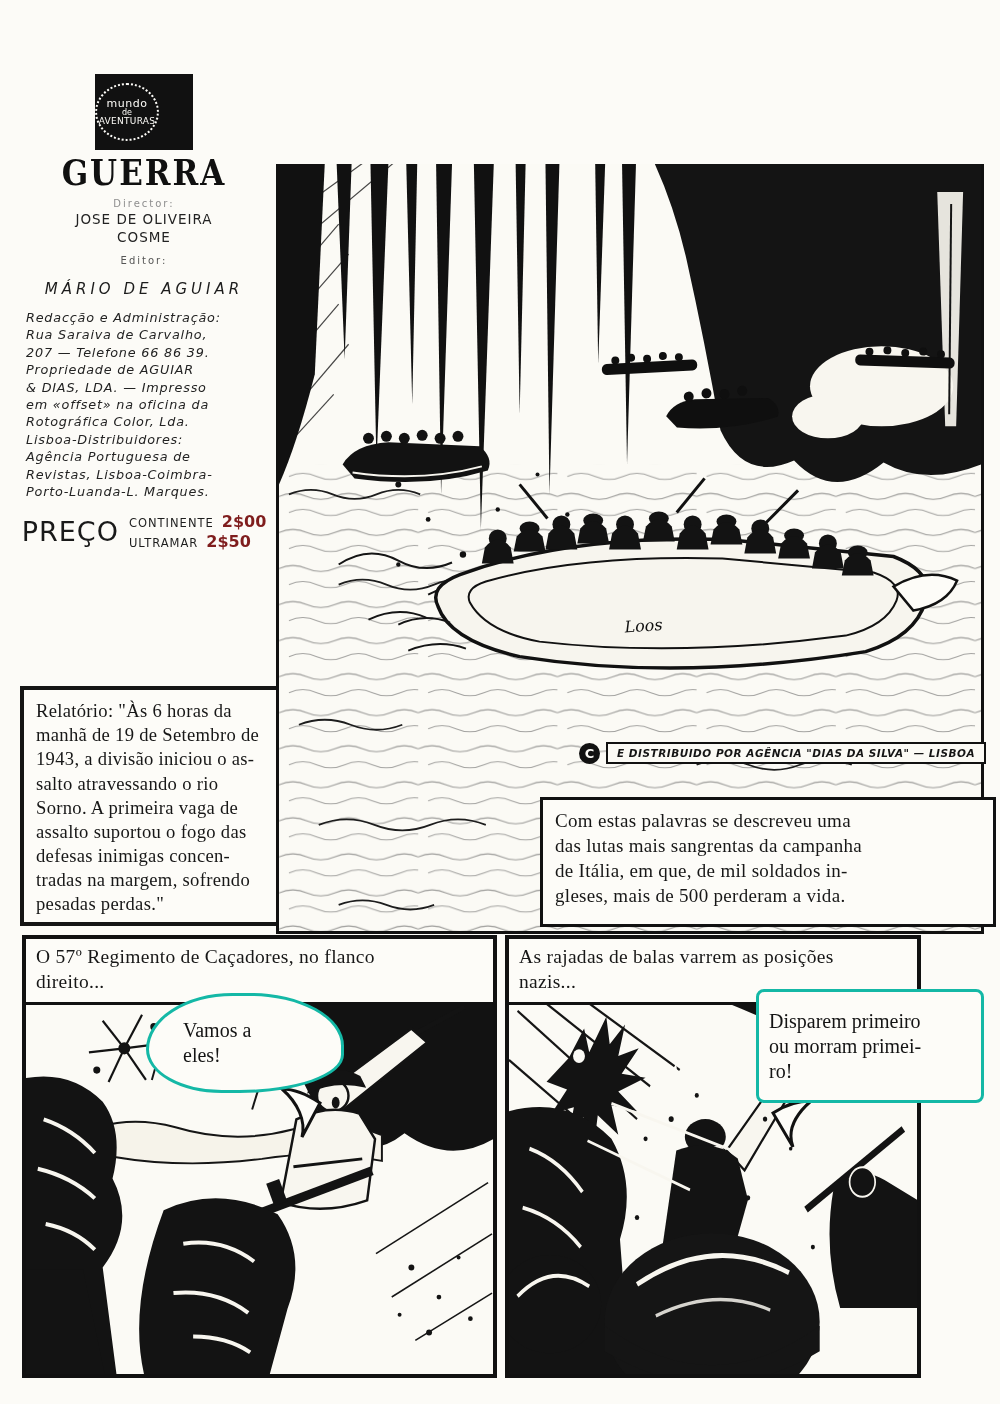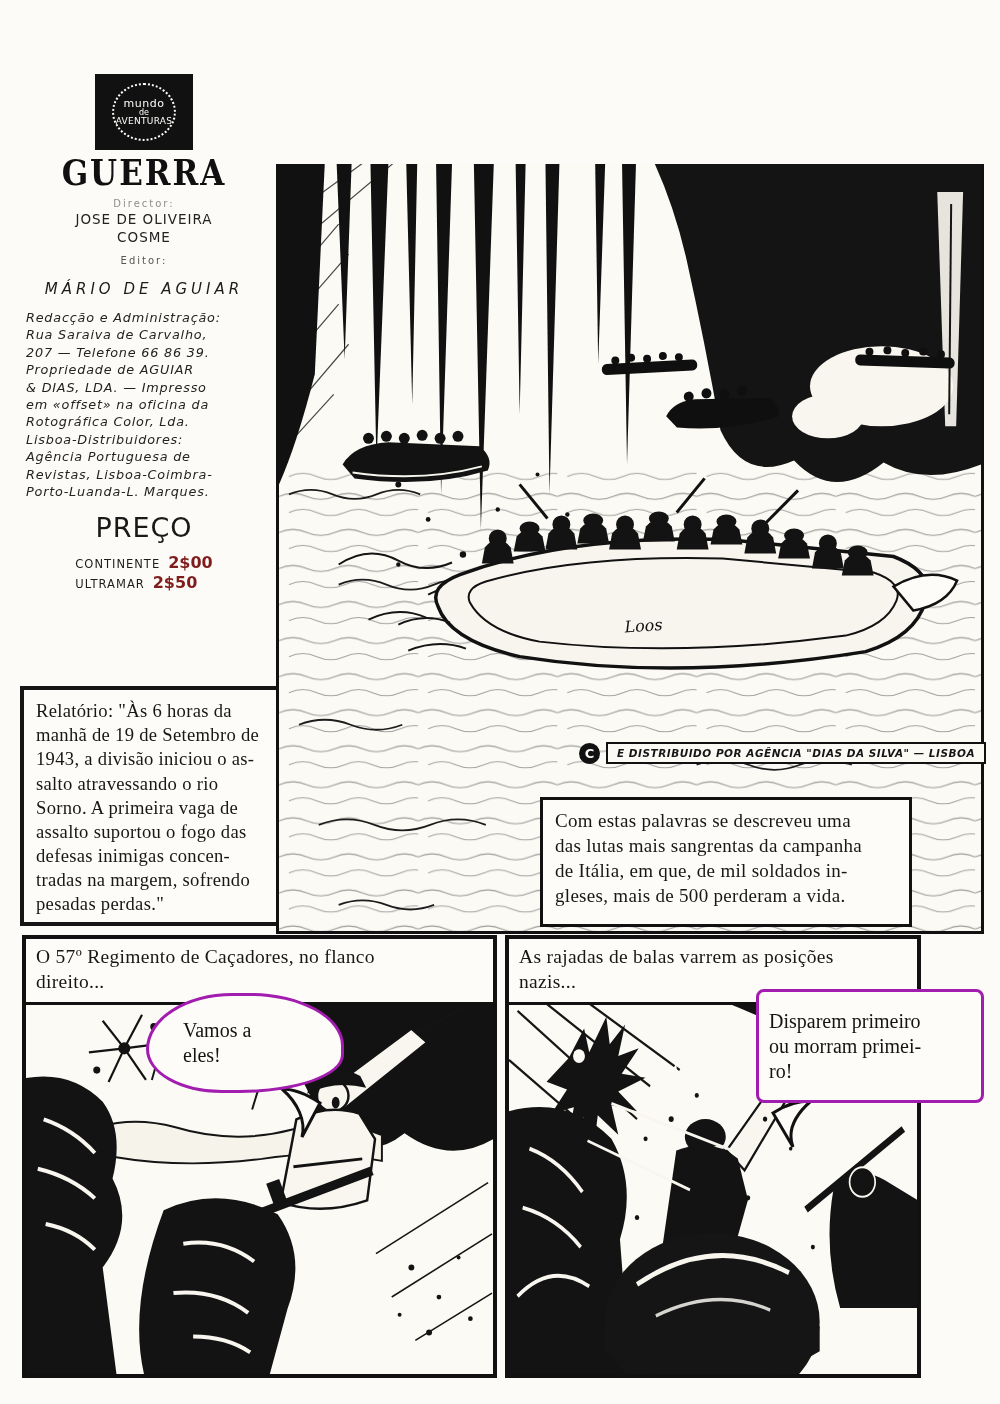--- a/index.html
+++ b/index.html
@@ -4,36 +4,36 @@
 <style>
   * { margin:0; padding:0; box-sizing:border-box; }
   html,body { background:#ffffff; }
   .page {
     position:relative; width:1000px; height:1404px;
     background:#fcfbf7; overflow:hidden;
     font-family:"Liberation Serif", serif; color:#141414;
   }
   
   .masthead { position:absolute; left:22px; top:74px; width:244px; text-align:center; font-family:"DejaVu Sans", sans-serif; }
-  .logo-box { margin:0 auto; width:98px; height:76px; background:#111; display:flex; align-items:center; justify-content:center; }
+  .logo-box { margin:0 auto; width:98px; height:76px; background:#111; display:flex; align-items:center; }
   .logo-circle { width:64px; height:58px; border:2px dotted #fdfcf8; border-radius:50%; display:flex; flex-direction:column; align-items:center; justify-content:center; color:#fdfcf8; line-height:1; }
   .logo-l1 { font-size:11px; letter-spacing:.5px; }
   .logo-l2 { font-size:8px; }
   .logo-l3 { font-size:9px; letter-spacing:.3px; }
   .series-title { margin-top:5px; font-family:"DejaVu Serif", serif; font-weight:bold; font-size:31px; letter-spacing:2px; transform:scaleY(1.12); color:#101010; }
   .issue-row { margin-top:1px; display:flex; justify-content:center; align-items:baseline; gap:8px; color:#1a1a1a; }
   .issue-label { font-size:13px; font-weight:bold; letter-spacing:1px; }
   .issue-number { font-size:24px; font-weight:bold; letter-spacing:2px; }
   .year-label { font-size:15px; font-weight:bold; letter-spacing:3px; margin-left:22px; }
   .role-label { margin-top:7px; font-size:10px; letter-spacing:2px; color:#8d8d8d; }
   .role-label.editor { color:#555; margin-top:9px; }
   .director-name { margin-top:2px; font-size:13.5px; letter-spacing:1px; line-height:1.3; white-space:pre-line; color:#222; }
   .editor-name { margin-top:14px; font-size:15px; font-style:italic; letter-spacing:4px; color:#1c1c1c; }
   .address { margin-top:11px; text-align:left; font-size:12.8px; font-style:italic; letter-spacing:.8px; line-height:1.36; white-space:pre-line; color:#232323; padding-left:4px; }
-  .price-row { margin-top:12px; display:flex; align-items:center; justify-content:center; gap:10px;flex-direction:column; }
+  .price-row { margin-top:12px; display:flex; align-items:center; justify-content:center; gap:10px; }
   .price-label { font-size:27px; letter-spacing:1px; color:#191919; }
   .price-cols { display:flex; flex-direction:column; gap:1px; }
   .price-line { display:flex; align-items:baseline; gap:8px; }
   .price-term { font-size:11.5px; letter-spacing:1px; color:#1d1d1d; }
   .price-val { font-size:16px; font-weight:bold; color:#7f1d1d; }
   .schedule { margin-top:9px; font-size:15px; font-weight:bold; letter-spacing:2.5px; line-height:1.35; white-space:pre-line; color:#161616; }
   
   .report-box {
     position:absolute; left:20px; top:686px; width:342px; height:240px;
     border:4px solid #151515; background:#fdfcf8; padding:9px 12px;
@@ -41,31 +41,31 @@
   }
   
   .title-box { position:absolute; left:272px; top:16px; width:712px; height:148px; border:4px solid #0d0d0d; background:#fdfcf8; display:flex; align-items:center; justify-content:center; }
   
   .main-panel { position:absolute; left:276px; top:164px; width:708px; height:770px; border:3px solid #111; border-top:none; background:#fbfaf5; }
   .main-art { position:absolute; left:0; top:0; width:100%; height:100%; }
   .distrib-strip { position:absolute; left:300px; top:578px; display:flex; align-items:center; gap:6px; z-index:3; }
   .copyright-icon { width:21px; height:21px; border-radius:50%; background:#111; color:#fdfcf8; font-family:"DejaVu Sans", sans-serif; font-weight:bold; font-size:13px; display:flex; align-items:center; justify-content:center; }
   .distrib-text { border:2px solid #111; background:#fbfaf5; padding:3px 9px; font-family:"DejaVu Sans", sans-serif; font-style:italic; font-weight:bold; font-size:10.5px; letter-spacing:.5px; white-space:nowrap; color:#151515; }
   .main-caption {
-    position:absolute; left:261px; top:633px; width:372px; height:130px; z-index:3;
+    position:absolute; left:261px; top:633px; width:456px; height:130px; z-index:3;
     border:3px solid #111; background:#fdfcf8; padding:8px 12px;
     font-size:19px; line-height:1.32; letter-spacing:.3px; white-space:pre-line; color:#171717;
   }
   
   .panel { position:absolute; top:935px; height:443px; border:4px solid #111; background:#fbfaf5; }
   .panel-left { left:22px; width:475px; }
   .panel-right { left:505px; width:416px; }
   .panel-caption { position:relative; z-index:2; border-bottom:3px solid #111; background:#fdfcf8; padding:5px 10px 7px; font-size:19.5px; line-height:1.3; letter-spacing:.3px; white-space:pre-line; color:#171717; }
   .panel-art { position:absolute; left:0; top:62px; width:100%; height:calc(100% - 62px); }
-  .balloon { position:absolute; z-index:4; background:#fdfcf8; border:3px solid #a21caf; display:flex; align-items:center; font-size:20px; line-height:1.25; white-space:pre-line; color:#141414; }
+  .balloon { position:absolute; z-index:4; background:#fdfcf8; border:3px solid #14b8a6; display:flex; align-items:center; font-size:20px; line-height:1.25; white-space:pre-line; color:#141414; }
   .balloon-left { left:120px; top:54px; width:198px; height:100px; border-radius:48% 52% 58% 42% / 62% 58% 42% 48%; padding-left:34px; }
   .balloon-right { left:247px; top:50px; width:228px; height:114px; border-radius:8px; padding:4px 10px; }
   .tail { position:absolute; z-index:3; }
 </style>
 </head>
 <body>
 
 <div class="page">
 
   <div class="masthead">

